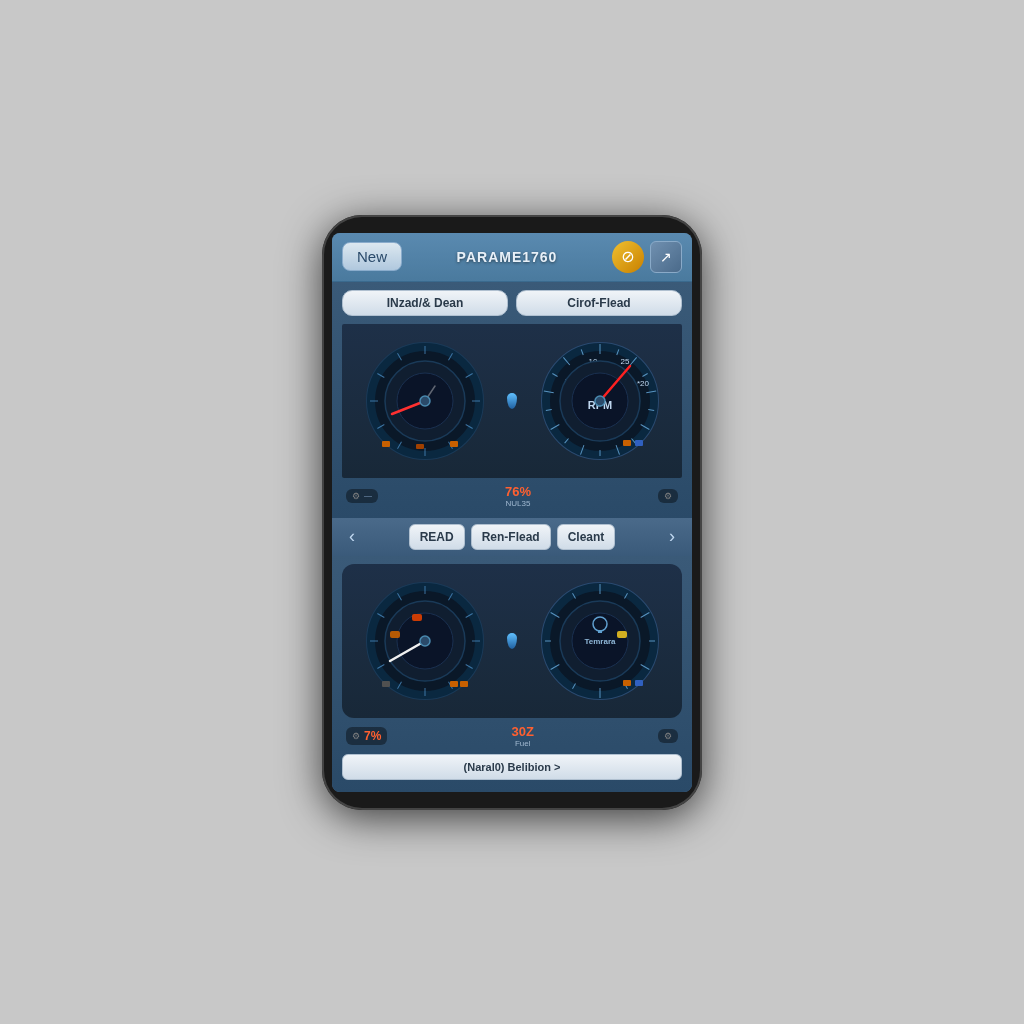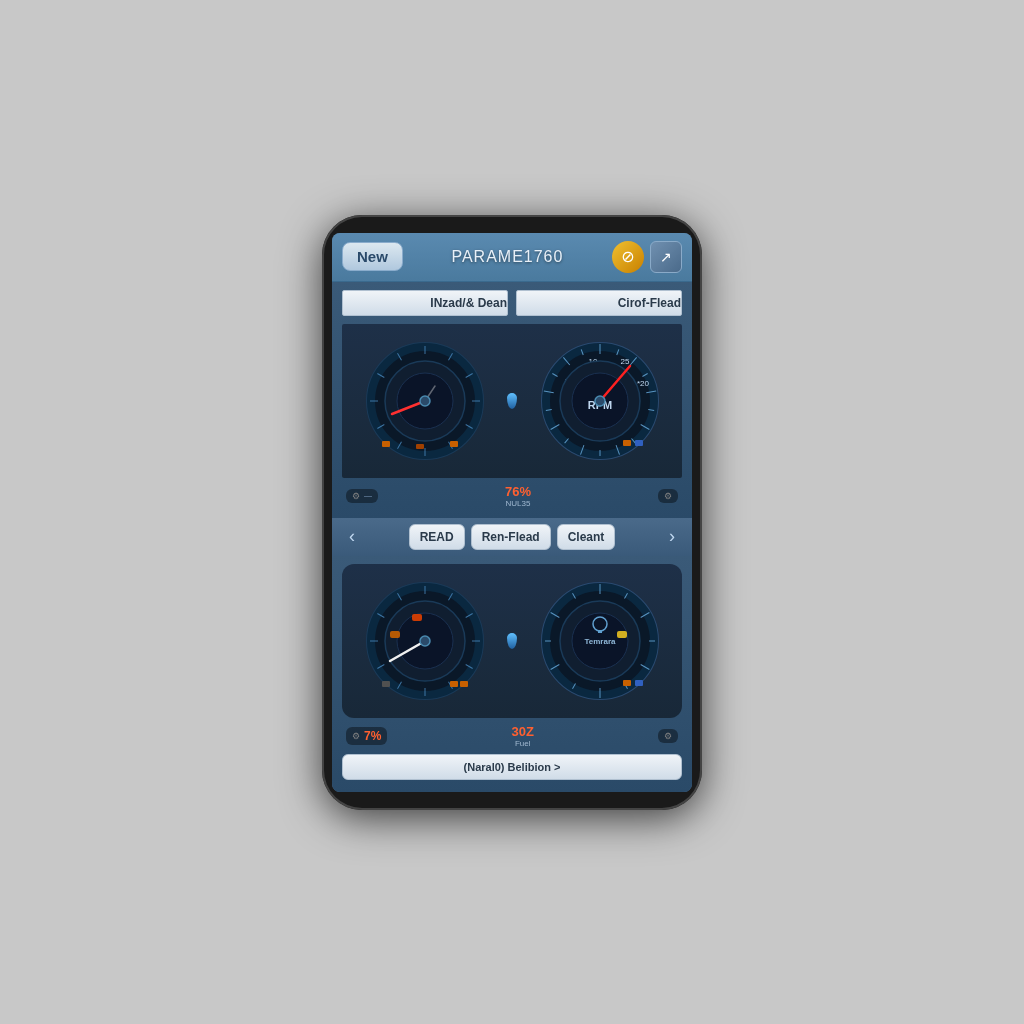--- a/index.html
+++ b/index.html
@@ -37,28 +37,28 @@
       padding: 8px 10px;
       border-bottom: 1px solid #3a6a8e;
     }
 
     .btn-new {
       background: linear-gradient(180deg, #dce8f0 0%, #b0c8de 100%);
       border: 1px solid #8aaccc;
       border-radius: 8px;
       padding: 5px 14px;
       font-size: 15px;
+      font-weight: normal;
+      color: #2a4a6a;
+      cursor: pointer;
+    }
+
+    .header-title {
+      font-size: 14px;
       font-weight: bold;
-      color: #2a4a6a;
-      cursor: pointer;
-    }
-
-    .header-title {
-      font-size: 16px;
-      font-weight: normal;
       color: #e8f0f8;
       letter-spacing: 1px;
       text-shadow: 0 1px 3px rgba(0,0,0,0.5);
     }
 
     .header-icons {
       display: flex;
       gap: 6px;
       align-items: center;
     }
@@ -99,28 +99,28 @@
     .panel-buttons-row {
       display: flex;
       gap: 8px;
       justify-content: center;
       margin-bottom: 8px;
     }
 
     .panel-btn {
       background: linear-gradient(180deg, #f0f4f8 0%, #d0dce8 100%);
       border: 1px solid #b0c0d0;
-      border-radius: 2px;
+      border-radius: 10px;
       padding: 5px 0;
       font-size: 12px;
       font-weight: bold;
       color: #2a3a4a;
       cursor: pointer;
       flex: 1;
-      text-align: right;
+      text-align: center;
     }
 
     
     .gauges-panel {
       background: linear-gradient(180deg, #1e3048 0%, #182838 100%);
       border-radius: 2px;
       padding: 12px 8px;
       display: flex;
       gap: 8px;
       align-items: center;

